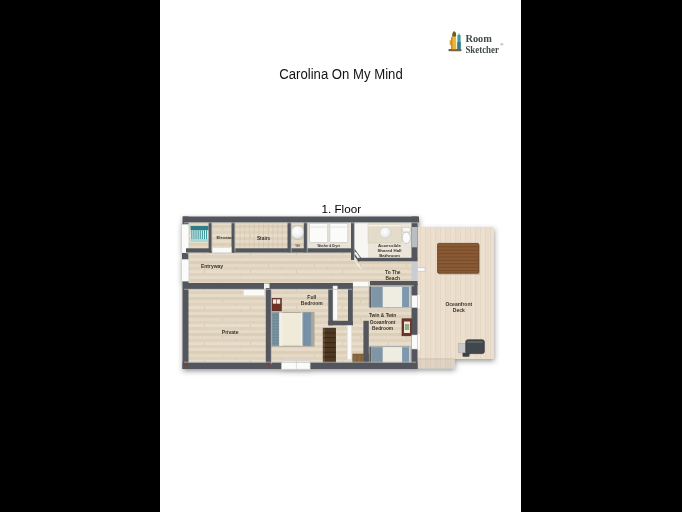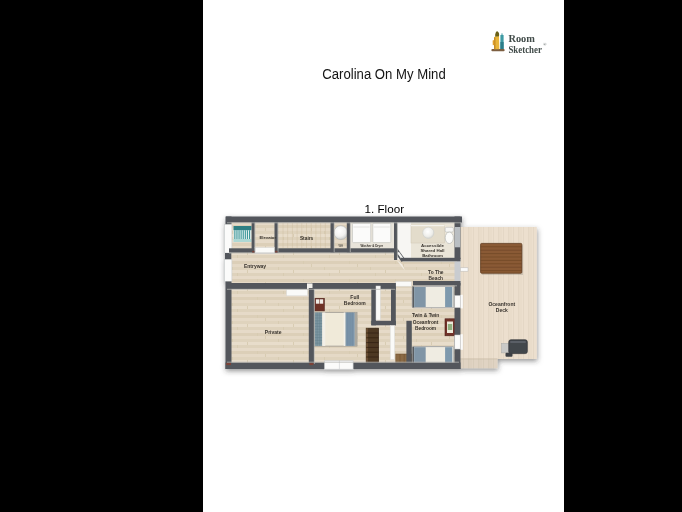--- a/index.html
+++ b/index.html
@@ -1,16 +1,16 @@
 <!DOCTYPE html>
 <html><head>
 <meta charset="utf-8">
 <style>
 html,body{margin:0;padding:0;background:#000;}
-#stage{position:relative;width:558px;height:512px;background:#000;overflow:hidden;margin-left:43px;}
+#stage{position:relative;width:558px;height:512px;background:#000;overflow:hidden;}
 #sheet{position:absolute;left:160px;top:0;width:361px;height:512px;background:#fff;}
 svg{position:absolute;left:0;top:0;display:block;}
 text{font-family:"Liberation Sans",sans-serif;}
 </style>
 </head>
 <body>
 <div id="stage">
 
 <div id="sheet"></div>
 <svg width="682" height="512" viewBox="0 0 682 512">

